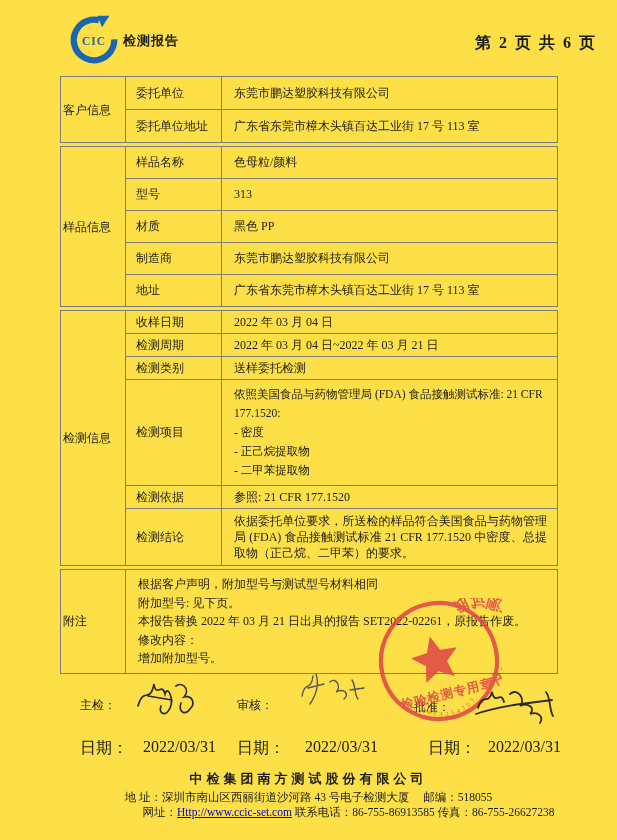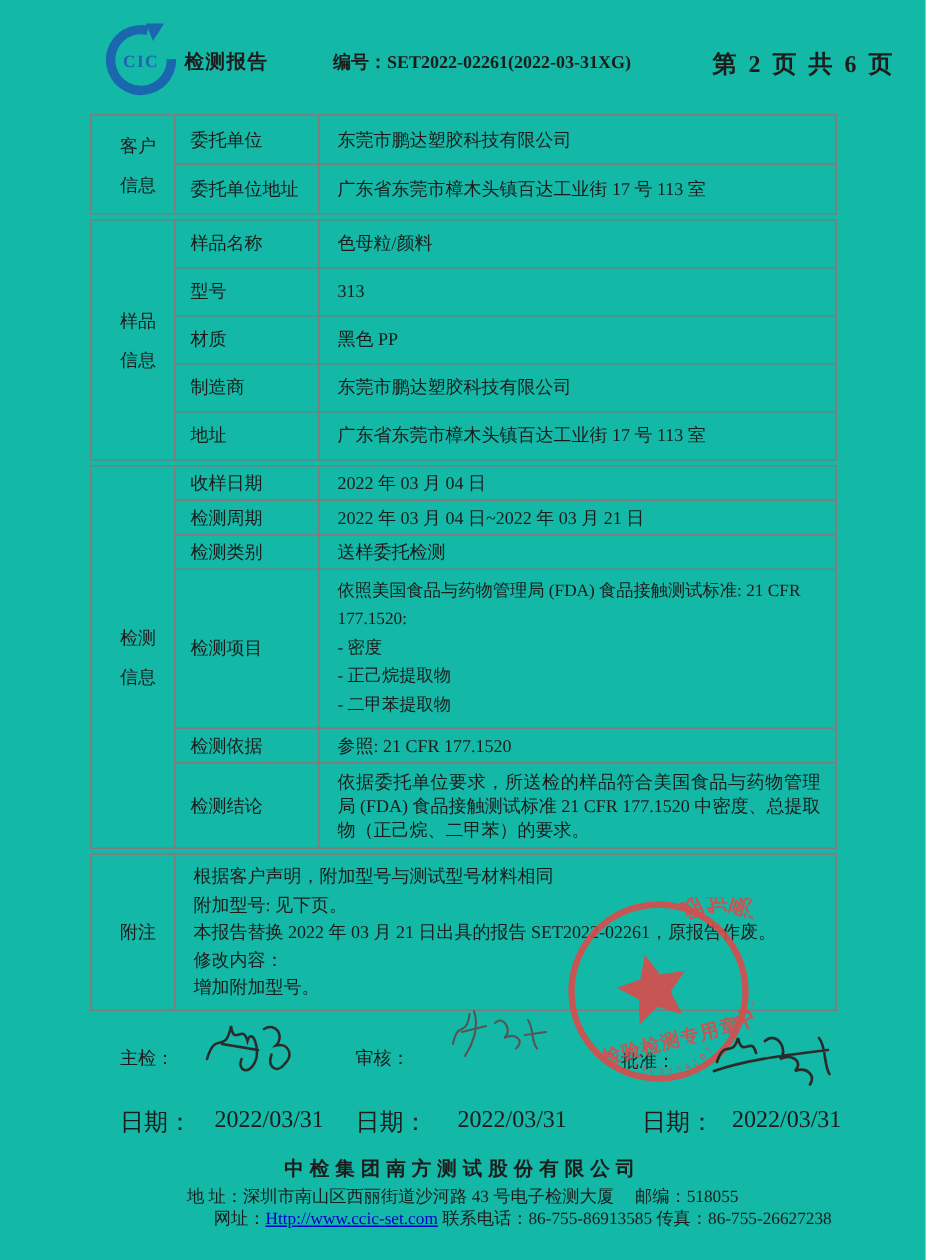--- a/index.html
+++ b/index.html
@@ -1,31 +1,31 @@
 <!DOCTYPE html>
 <html><head>
 <meta charset="utf-8">
 <style>
   * { margin:0; padding:0; box-sizing:border-box; }
   html,body { background:#e8e8e8; }
   .page {
-    position:relative; width:617px; height:840px; background:#14b8a6;
+    position:relative; width:617px; height:840px; background:#fde047;
     font-family:"Liberation Serif","DejaVu Serif",serif; color:#1c1c1c;
     margin:0 auto; overflow:hidden;
   }
   
   .hdr-logo { position:absolute; left:62px; top:13px; width:64px; height:54px; }
   .hdr-title { position:absolute; left:123px; top:32px; font-size:13px; font-weight:bold; letter-spacing:1px; }
   .hdr-no { position:absolute; left:222px; top:33px; font-size:12px; font-weight:bold; }
   .hdr-page { position:absolute; left:475px; top:33px; font-size:16px; font-weight:bold; letter-spacing:2px; white-space:nowrap; }
   
   .tables { position:absolute; left:60px; top:76px; width:498px; }
   table.sec { border-collapse:collapse; width:498px; table-layout:fixed; margin-bottom:3px; }
   table.sec td { border:1px solid #7d7d7d; font-size:12px; vertical-align:middle; overflow:hidden; }
-  td.g { width:56px; text-align:right; padding:0 12px; line-height:26px; }
+  td.g { width:65px; text-align:left; padding:0 2px; line-height:26px; }
   td.l { width:96px; padding-left:10px; }
   td.v { padding-left:12px; padding-right:11px; }
   tr.h33 td { height:33px; }
   tr.h32 td { height:32px; }
   tr.h22 td { height:23px; }
   td.multi { padding:5px 10px 5px 12px; }
   td.multi .ln { line-height:19px; font-size:11.5px; }
   td.small { font-size:11.5px; }
   td.concl { padding:4px 10px 4px 12px; line-height:16px; font-size:11.5px; text-align:justify; }
   td.notes-c { padding:5px 10px 5px 12px; }
@@ -50,23 +50,20 @@
 <div class="page">
 
   <svg class="hdr-logo" viewBox="0 0 66 56">
     <g transform="rotate(-18 33 28)">
       <circle cx="33" cy="28" r="21" fill="none" stroke="#1a67b0" stroke-width="6.5" stroke-dasharray="104 28" stroke-dashoffset="-6"></circle>
       <polygon points="44,5 56,9 45,18" fill="#1a67b0"></polygon>
     </g>
     <text x="33" y="33" text-anchor="middle" font-size="12" font-weight="bold" font-family="Liberation Serif, DejaVu Serif, serif" fill="#1a67b0" letter-spacing="1">CIC</text>
   </svg>
   <div class="hdr-title">检测报告</div>
-  <div class="hdr-no">
-    <span>编号：</span><span>SET2022-02261(2022-03-31XG)</span>
-  </div>
   <div class="hdr-page">第 2 页 共 6 页</div>
 
   <div class="tables">
 
     <table class="sec">
       <tbody>
           <tr class="h33">
         <td class="g" rowspan="2">客户信息</td>
         <td class="l">委托单位</td>
         <td class="v">东莞市鹏达塑胶科技有限公司</td>

